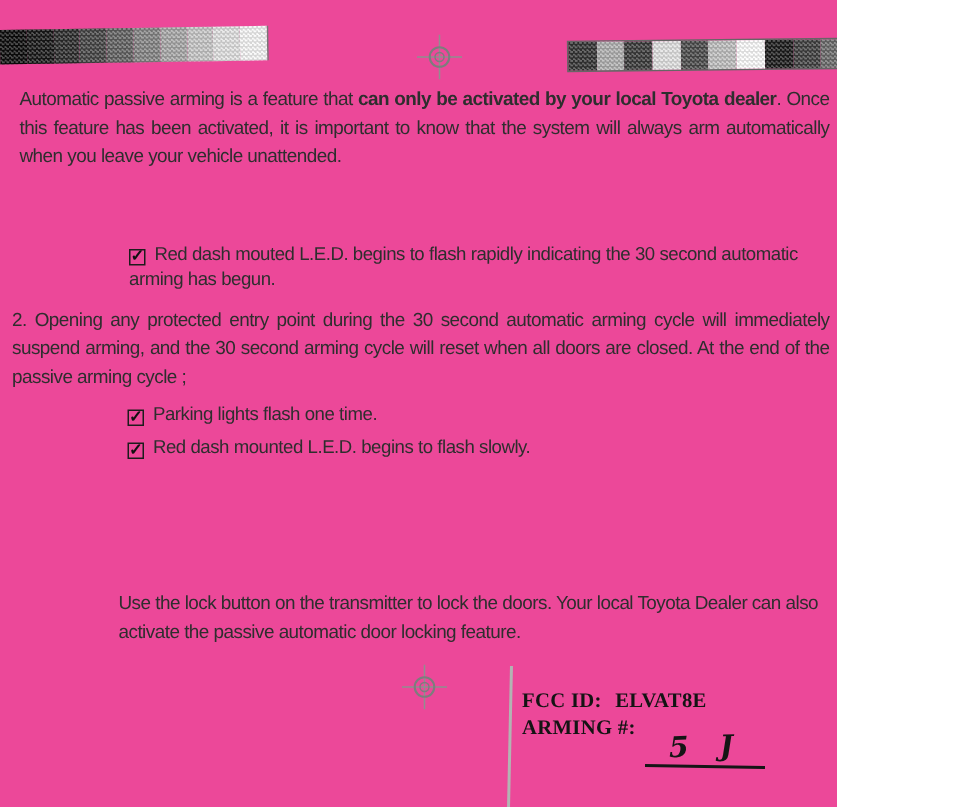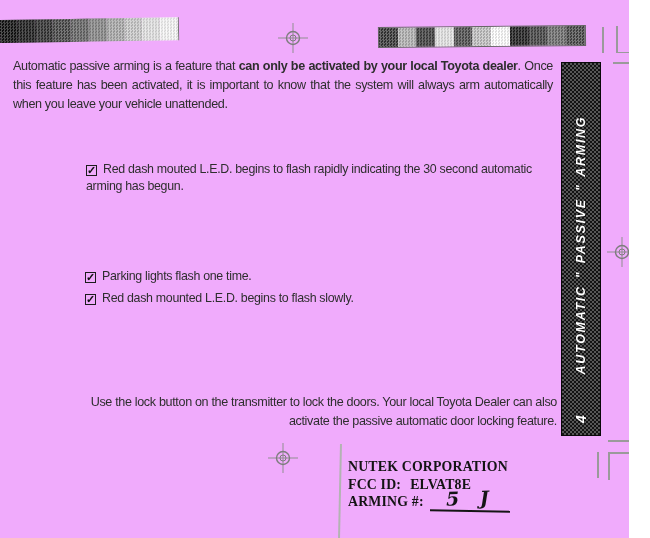--- a/index.html
+++ b/index.html
@@ -1,18 +1,18 @@
 <!DOCTYPE html>
 <html><head>
 <meta charset="utf-8">
 <style>
   html, body { margin:0; padding:0; background:#ffffff; }
   .page {
-    position:relative; width:629px; height:538px; overflow:hidden;
-    background:#f0abfc; color:#2e2e2e;
+    position:relative; width:558px; height:538px; overflow:hidden;
+    background:#ec4899; color:#2e2e2e;
     font-family:"Liberation Sans", sans-serif;
   }
 
   
   .bar { position:absolute; display:flex; }
   .bar .cell { height:100%; position:relative; }
   .bar::after {
     content:""; position:absolute; inset:0; pointer-events:none;
     background:repeating-conic-gradient(rgba(255,255,255,0.28) 0% 25%, rgba(0,0,0,0.14) 0% 50%);
     background-size:3px 3px;
@@ -38,21 +38,21 @@
   .cl-3 { left:83px; top:376px; width:472px; }
   .chk-item { font-size:12.4px; line-height:16.5px; letter-spacing:-0.3px; margin-bottom:5.5px; }
   .chk-box {
     display:inline-block; width:9px; height:9px; border:1.8px solid #1c1c1c;
     margin-right:6px; vertical-align:-1px; text-align:center;
     line-height:9px; font-size:11px; font-weight:bold; color:#111; overflow:visible;
   }
   .note { position:absolute; left:117px; top:331px; width:442px; margin:0;
           font-size:12.4px; line-height:15.5px; letter-spacing:-0.3px; font-style:italic; }
   .closing { position:absolute; left:79px; top:393px; width:478px; margin:0;
-             font-size:12.6px; line-height:18.5px; letter-spacing:-0.35px;text-align:right; }
+             font-size:12.6px; line-height:18.5px; letter-spacing:-0.35px; }
 
   
   .sidebar-tab {
     position:absolute; left:561px; top:62px; width:40px; height:374px;
     background:repeating-conic-gradient(#131313 0% 25%, #575757 0% 50%);
     background-size:4px 4px;
     border:1px solid #0a0a0a; box-sizing:border-box;
   }
   .tab-rot {
     position:absolute; width:372px; height:38px; left:50%; top:50%;
@@ -142,37 +142,37 @@
   <div class="mark" style="left:597px; top:452px; width:1.5px; height:26px;"></div>
   <div class="mark" style="left:608px; top:452px; width:1.5px; height:28px;"></div>
   <div class="mark" style="left:609px; top:452px; width:27px; height:1.5px;"></div>
 
   <p class="para intro"><span>Automatic passive arming is a feature that </span><span style="font-weight: 700;">can only be activated by your local Toyota dealer</span><span>. Once this feature has been activated, it is important to know that the system will always arm automatically when you leave your vehicle unattended.</span></p>
 
   <div class="checklist cl-1">
       <div class="chk-item"><span class="chk-box">✓</span><span><span>Red dash mouted L.E.D. begins to flash rapidly indicating the 30 second automatic arming has begun.</span></span></div>
     </div>
 
+  <p class="para step2">2. Opening any protected entry point during the 30 second automatic arming cycle will immediately suspend arming, and the 30 second arming cycle will reset when all doors are closed. At the end of the passive arming cycle ;</p>
   <div class="checklist cl-2">
       <div class="chk-item"><span class="chk-box">✓</span><span><span>Parking lights flash one time.</span></span></div>
       <div class="chk-item"><span class="chk-box">✓</span><span><span>Red dash mounted L.E.D. begins to flash slowly.</span></span></div>
     </div>
 
 
   <p class="closing">Use the lock button on the transmitter to lock the doors. Your local Toyota Dealer can also activate the passive automatic door locking feature.</p>
 
   <div class="sidebar-tab">
     <div class="tab-rot">
       <span class="tab-num">4</span>
       <span class="tab-label">AUTOMATIC " PASSIVE " ARMING</span>
     </div>
   </div>
 
   <div class="stamp-vline"></div>
   <div class="stamp">
-    <div>NUTEK CORPORATION</div>
     <div><span>FCC ID:</span><span class="val">ELVAT8E</span></div>
     <div><span>ARMING #:</span></div>
   </div>
   <div class="exhibit-hand">5 J</div>
   <div class="exhibit-line"></div>
 
 </div>
 
 </body></html>

